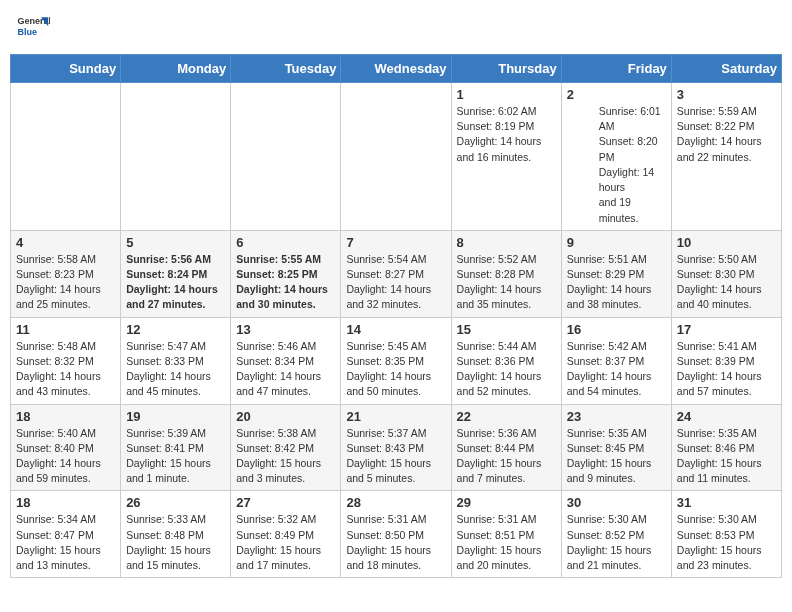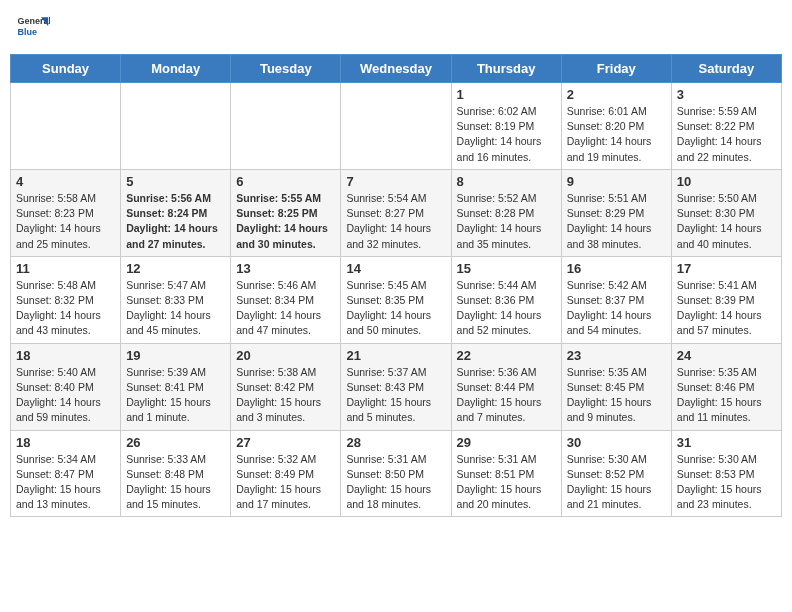--- a/index.html
+++ b/index.html
@@ -51,21 +51,21 @@
       width: 100%;
       border-collapse: collapse;
       border: 1px solid #ccc;
     }
     .calendar th {
       background-color: #3a7abf;
       color: #fff;
       font-size: 13px;
       font-weight: bold;
       padding: 6px 4px;
-      text-align: center;
+      text-align: right;
       border: 1px solid #5090cc;
     }
     .calendar td {
       vertical-align: top;
       border: 1px solid #ccc;
       padding: 4px 5px;
       width: calc(100% / 7);
       min-height: 80px;
       font-size: 11px;
       color: #333;
@@ -135,21 +135,21 @@
         <td class="empty-cell"></td>
         <td>
           <span class="day-number">1</span>
           <div class="day-info" style="white-space: pre-line;">Sunrise: 6:02 AM
 Sunset: 8:19 PM
 Daylight: 14 hours
 and 16 minutes.</div>
         </td>
         <td>
           <span class="day-number">2</span>
-          <div class="day-info" style="white-space: pre-line;">Sunrise: 6:01 AM
+          <div class="day-info" style="white-space: pre-line; margin-left: 32px;">Sunrise: 6:01 AM
 Sunset: 8:20 PM
 Daylight: 14 hours
 and 19 minutes.</div>
         </td>
         <td>
           <span class="day-number">3</span>
           <div class="day-info" style="white-space: pre-line;">Sunrise: 5:59 AM
 Sunset: 8:22 PM
 Daylight: 14 hours
 and 22 minutes.</div>

